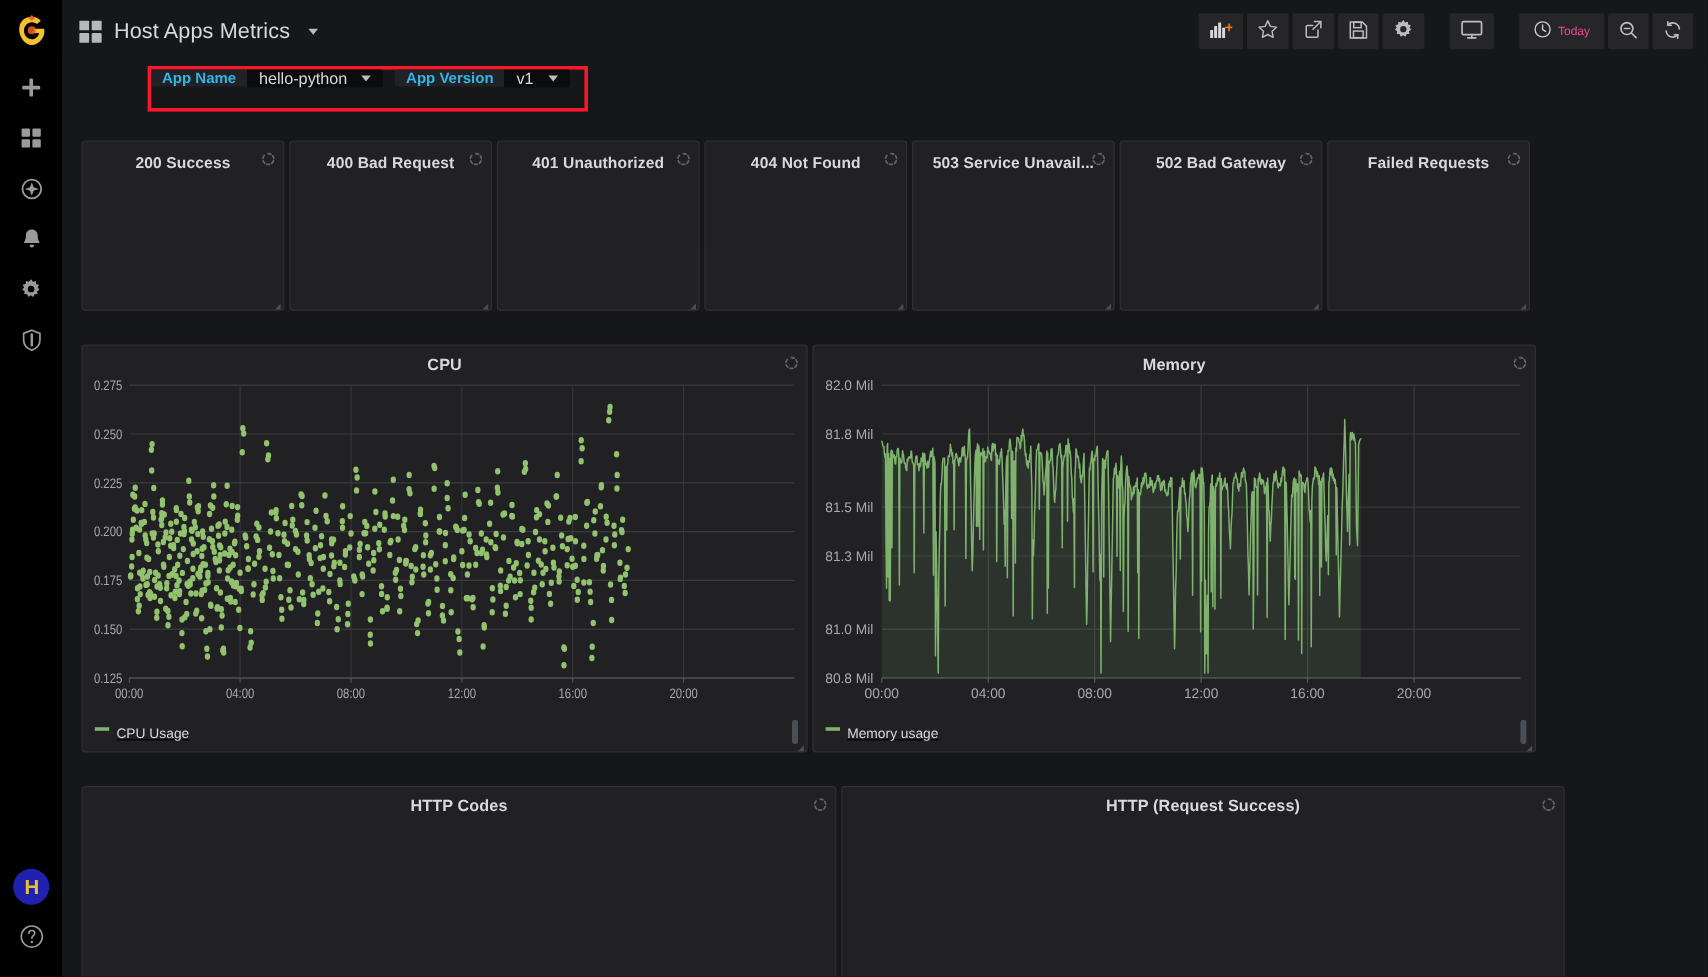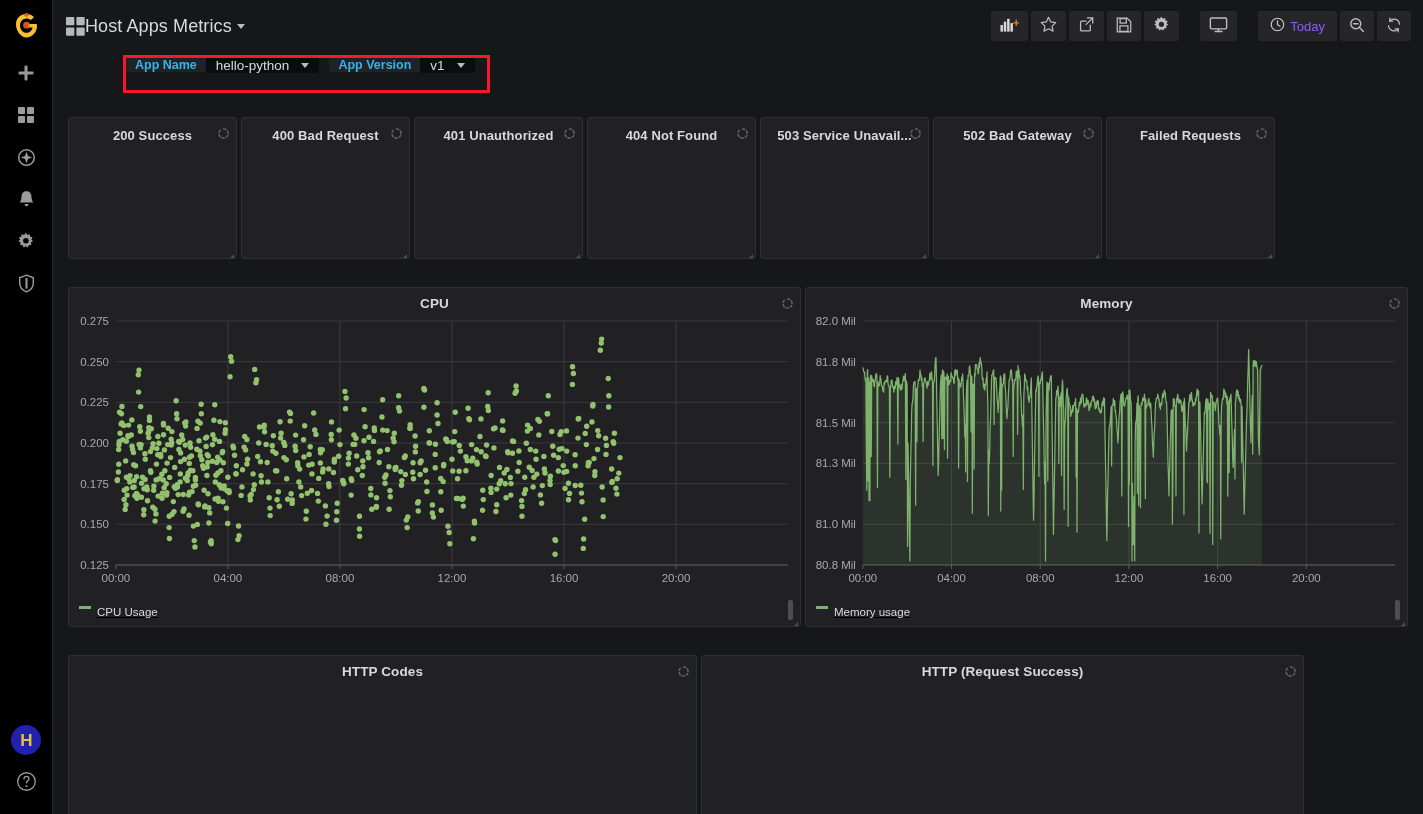--- a/index.html
+++ b/index.html
@@ -44,41 +44,41 @@
 
   
   #main { width: 1370px; height: 814px; position: relative; display:flex; flex-direction:column; }
 
   
   #topnav {
     height: 52px; flex: 0 0 52px;
     background: #161719;
     display: flex; align-items: center; padding: 0 12px 0 13px;
   }
-  .nav-left { display: flex; align-items: center; }
+  .nav-left { display: flex; align-items: center; gap: 10px; }
   .dash-grid-icon { display:block; }
   .dash-title {
     color: #d8d9da; font-size: 18px; font-weight: normal;
     letter-spacing: .1px;
   }
   .caret-down {
     width: 0; height: 0; border-left: 4px solid transparent;
     border-right: 4px solid transparent; border-top: 5px solid #bbbcbd;
     display: inline-block; margin-left: 5px; vertical-align: middle;
   }
   .nav-right { margin-left: auto; display: flex; align-items: center; gap: 3px; }
   .nav-btn {
     height: 30px; min-width: 32px; padding: 0 9px;
     background: #262628; border: none; border-radius: 2px;
     display: flex; align-items: center; justify-content: center; gap: 5px;
     color: #bcbdbe; cursor: pointer;
   }
   .nav-btn.gap-left { margin-left: 18px; }
   .nav-btn.time-btn { padding: 0 12px; }
-  .nav-btn .tp-label { color: #8b5cf6; font-size: 13px; }
+  .nav-btn .tp-label { color: #ec4899; font-size: 10px; }
 
   
   #varbar {
     height: 42px; flex: 0 0 42px;
     padding: 3px 0 0 70px;
     display: flex; align-items: flex-start;
   }
   .var-highlight {
     border: 3px solid #f8182b;
     display: flex; align-items: stretch; height: 38px;
@@ -461,21 +461,21 @@
             </svg>
         </span>
       </div>
 
     </div>
 
     <div class="row-gap"></div>
 
     <div class="row">
 
-      <div class="panel graph-panel" style="width:733px">
+      <div class="panel graph-panel" style="width:605px">
         <div class="panel-title">CPU</div>
         <div class="graph-area">
           <svg class="graph-svg" id="cpu-svg" viewBox="0 0 733 280" preserveAspectRatio="none">
               <line x1="47" y1="254" x2="721" y2="254" stroke="#3a3b3e" stroke-width="1"></line>
               <text x="40" y="258" fill="#a8a9ab" font-size="11.5" text-anchor="end" font-family="&quot;Liberation Sans&quot;, sans-serif">0.125</text>
               <line x1="47" y1="213.33333333333334" x2="721" y2="213.33333333333334" stroke="#3a3b3e" stroke-width="1"></line>
               <text x="40" y="217.33333333333334" fill="#a8a9ab" font-size="11.5" text-anchor="end" font-family="&quot;Liberation Sans&quot;, sans-serif">0.150</text>
               <line x1="47" y1="172.66666666666669" x2="721" y2="172.66666666666669" stroke="#3a3b3e" stroke-width="1"></line>
               <text x="40" y="176.66666666666669" fill="#a8a9ab" font-size="11.5" text-anchor="end" font-family="&quot;Liberation Sans&quot;, sans-serif">0.175</text>
               <line x1="47" y1="132" x2="721" y2="132" stroke="#3a3b3e" stroke-width="1"></line>

